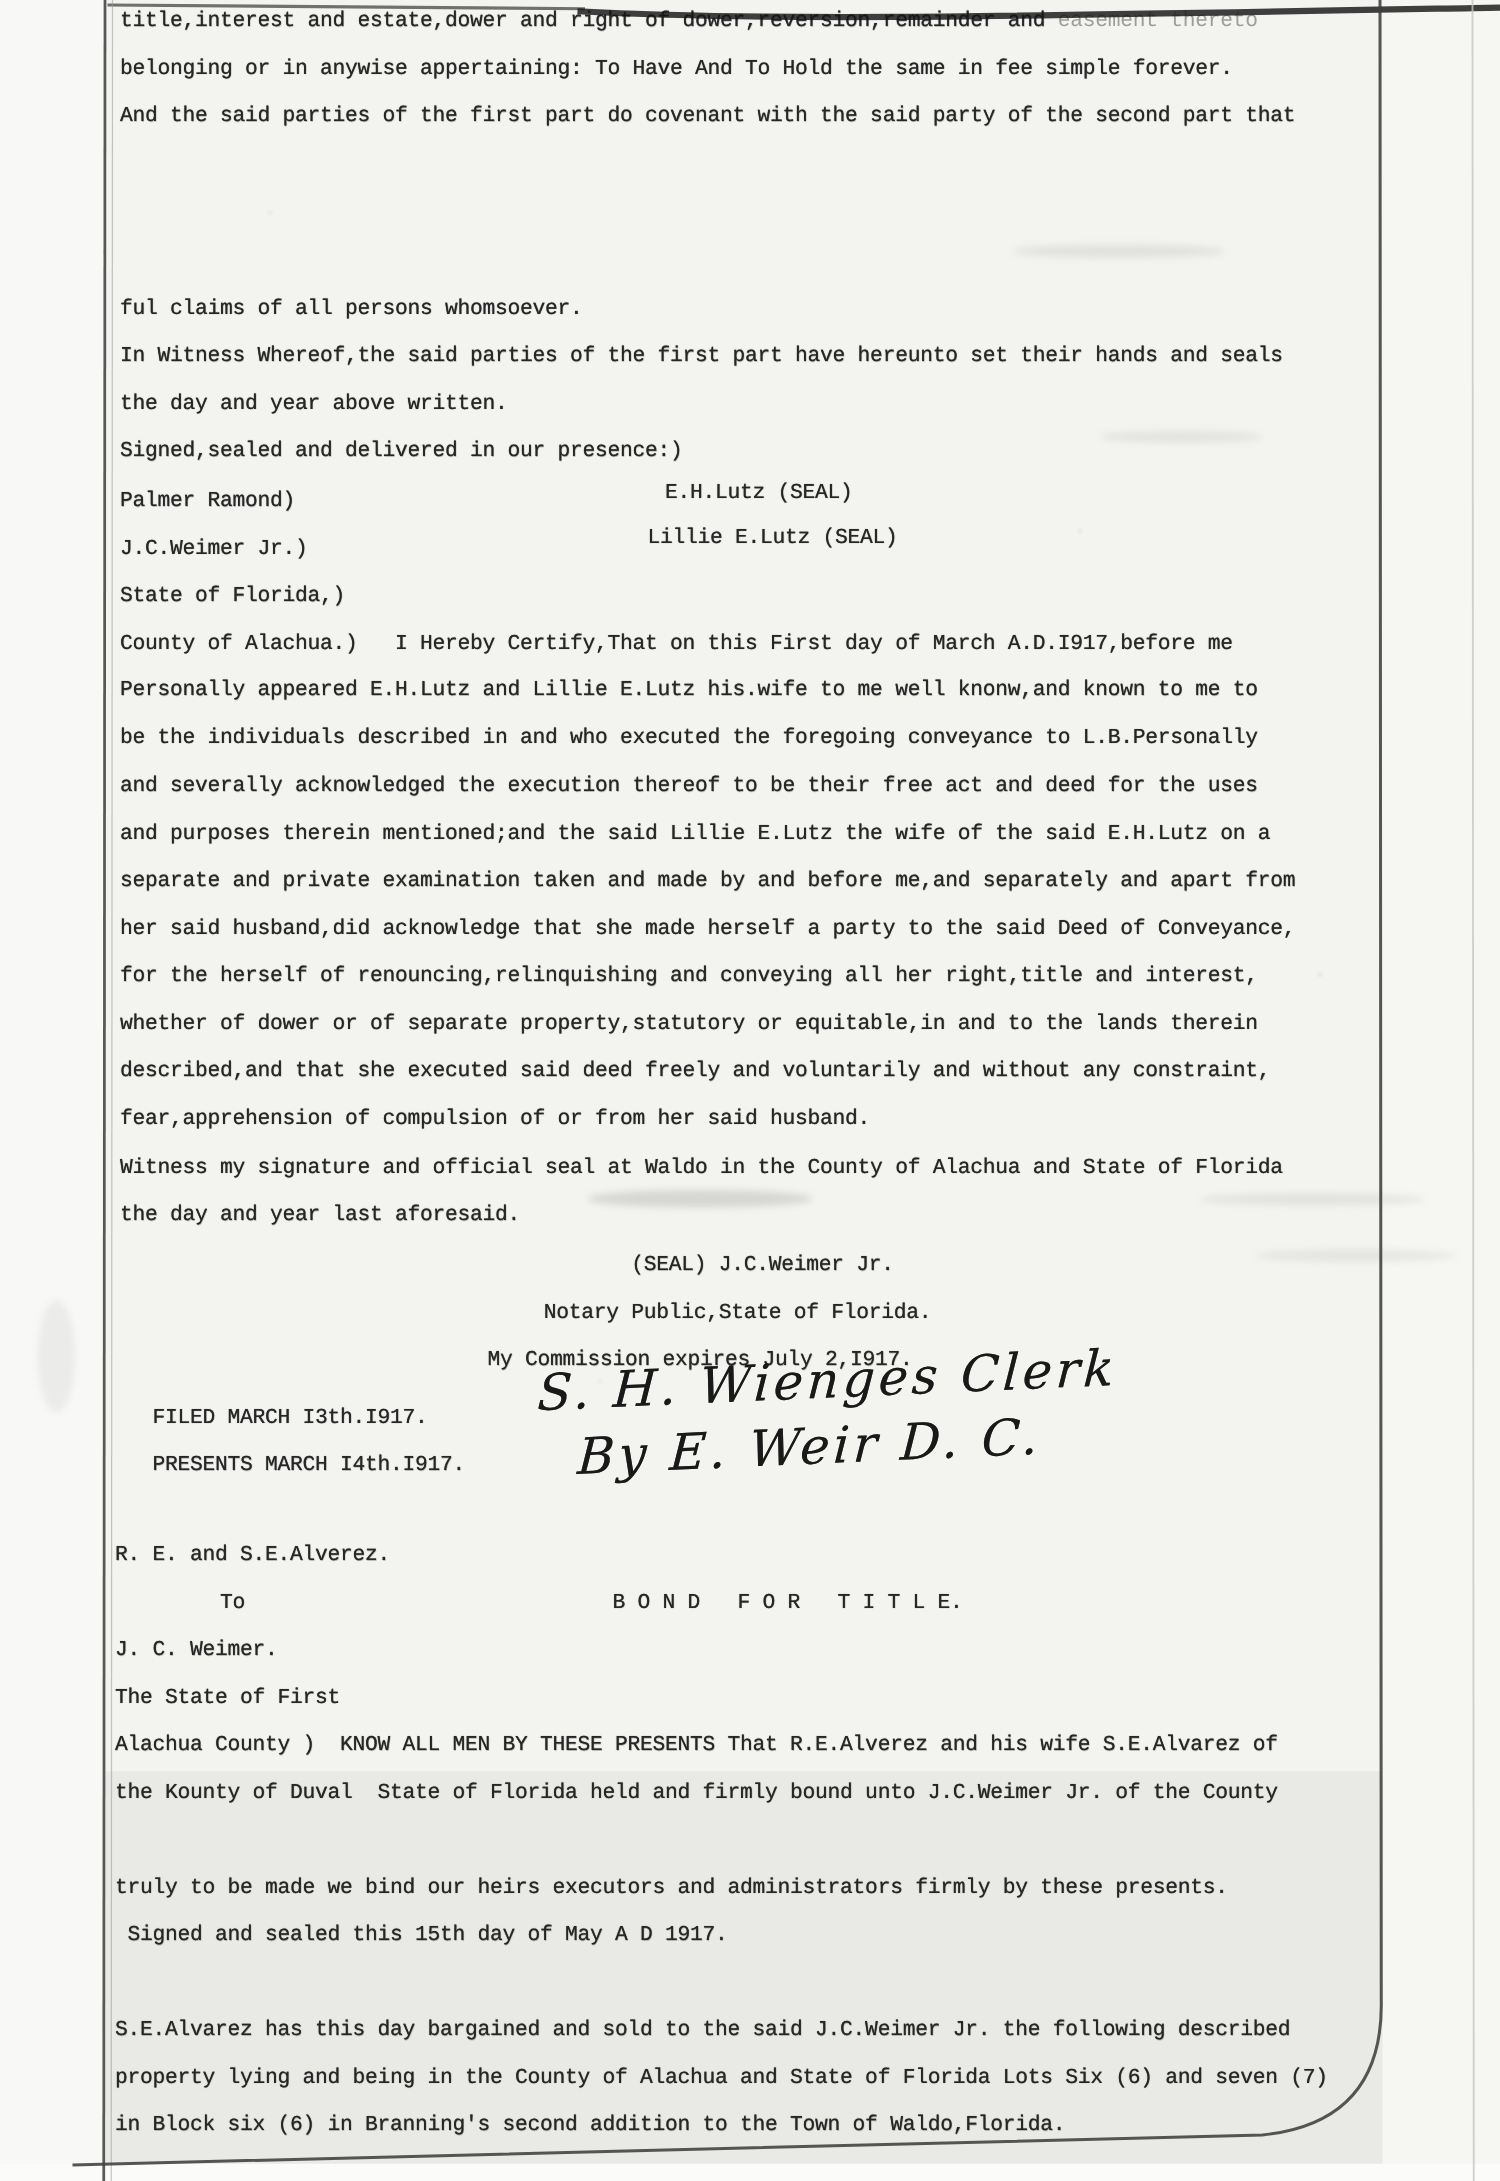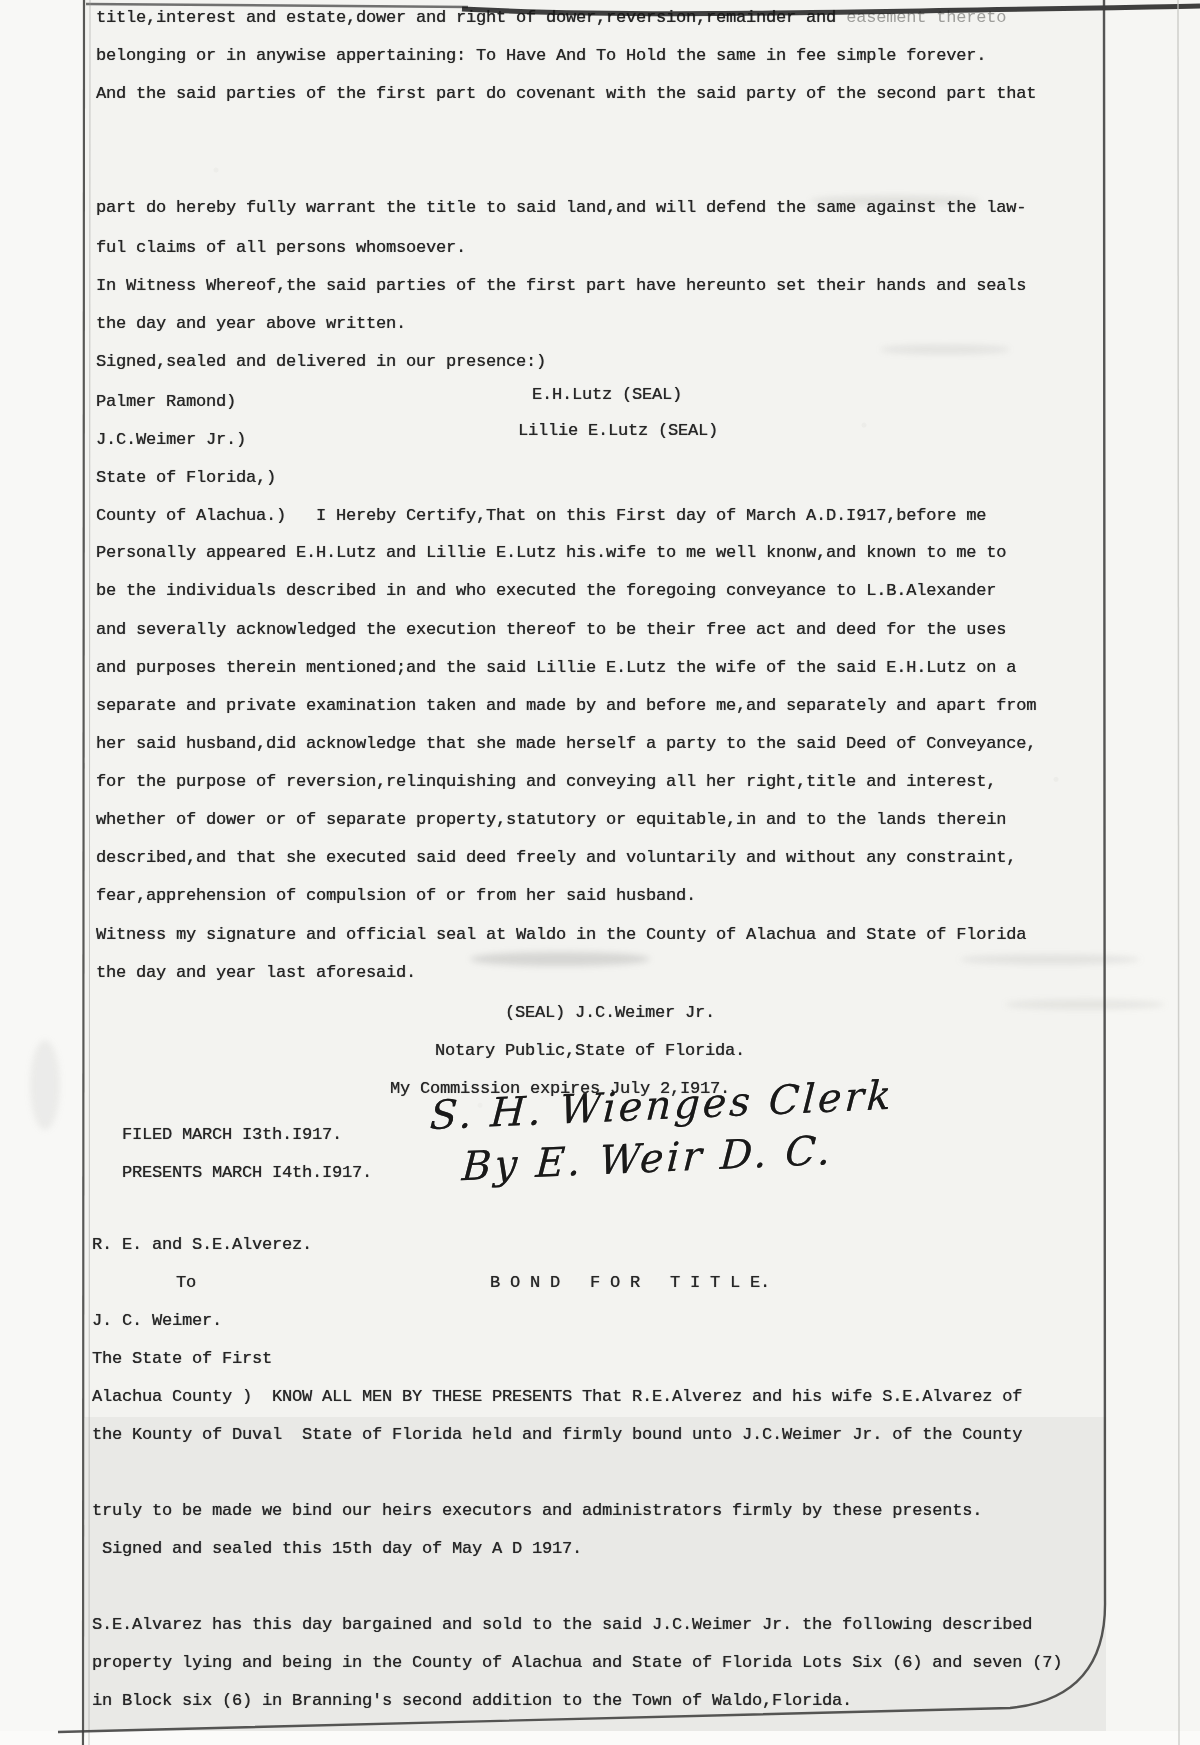--- a/index.html
+++ b/index.html
@@ -45,40 +45,39 @@
 <div class="page">
 
   <div class="margin-left"></div>
   <div class="margin-right"></div>
   <div class="below-edge"></div>
 
   <div class="line" style="top:8px"><span>title,interest and estate,dower and right of dower,reversion,remainder and </span><span class="faded">easement thereto</span></div>
 
   <div class="line" style="top:46px">belonging or in anywise appertaining: To Have And To Hold the same in fee simple forever.</div>
   <div class="line" style="top:84px">And the said parties of the first part do covenant with the said party of the second part that</div>
-  <div class="line" style="top:198px">part do hereby fully warrant the title to said land,and will defend the same against the law-</div>
   <div class="line" style="top:238px">ful claims of all persons whomsoever.</div>
   <div class="line" style="top:276px">In Witness Whereof,the said parties of the first part have hereunto set their hands and seals</div>
   <div class="line" style="top:314px">the day and year above written.</div>
   <div class="line" style="top:352px">Signed,sealed and delivered in our presence:)</div>
 
   <div class="line" style="top:392px">Palmer Ramond)</div>
   <div class="line" style="top:385px;left:532px">E.H.Lutz (SEAL)</div>
   <div class="line" style="top:430px">J.C.Weimer Jr.)</div>
   <div class="line" style="top:421px;left:518px">Lillie E.Lutz (SEAL)</div>
 
   <div class="line" style="top:468px">State of Florida,)</div>
   <div class="line" style="top:506px">County of Alachua.)   I Hereby Certify,That on this First day of March A.D.I917,before me</div>
   <div class="line" style="top:543px">Personally appeared E.H.Lutz and Lillie E.Lutz his.wife to me well knonw,and known to me to</div>
-  <div class="line" style="top:581px">be the individuals described in and who executed the foregoing conveyance to L.B.Alexander</div>
+  <div class="line" style="top:581px">be the individuals described in and who executed the foregoing conveyance to L.B.Personally</div>
   <div class="line" style="top:620px">and severally acknowledged the execution thereof to be their free act and deed for the uses</div>
   <div class="line" style="top:658px">and purposes therein mentioned;and the said Lillie E.Lutz the wife of the said E.H.Lutz on a</div>
   <div class="line" style="top:696px">separate and private examination taken and made by and before me,and separately and apart from</div>
   <div class="line" style="top:734px">her said husband,did acknowledge that she made herself a party to the said Deed of Conveyance,</div>
-  <div class="line" style="top:772px">for the purpose of reversion,relinquishing and conveying all her right,title and interest,</div>
+  <div class="line" style="top:772px">for the herself of renouncing,relinquishing and conveying all her right,title and interest,</div>
   <div class="line" style="top:810px">whether of dower or of separate property,statutory or equitable,in and to the lands therein</div>
   <div class="line" style="top:848px">described,and that she executed said deed freely and voluntarily and without any constraint,</div>
   <div class="line" style="top:886px">fear,apprehension of compulsion of or from her said husband.</div>
   <div class="line" style="top:925px">Witness my signature and official seal at Waldo in the County of Alachua and State of Florida</div>
   <div class="line" style="top:963px">the day and year last aforesaid.</div>
 
   <div class="line" style="top:1003px;left:505px">(SEAL) J.C.Weimer Jr.</div>
   <div class="line" style="top:1041px;left:435px">Notary Public,State of Florida.</div>
   <div class="line" style="top:1079px;left:390px">My Commission expires July 2,I917.</div>
 

